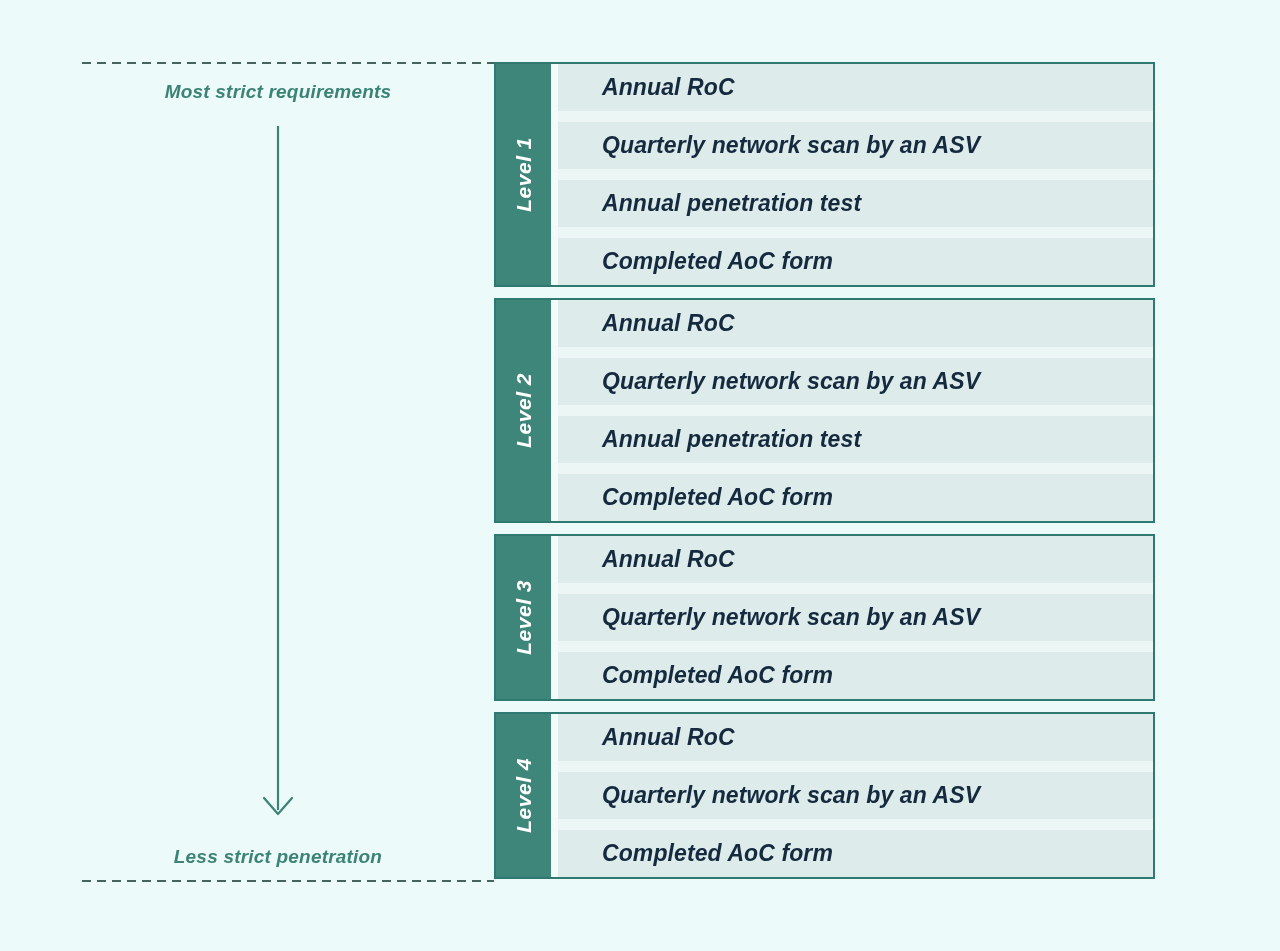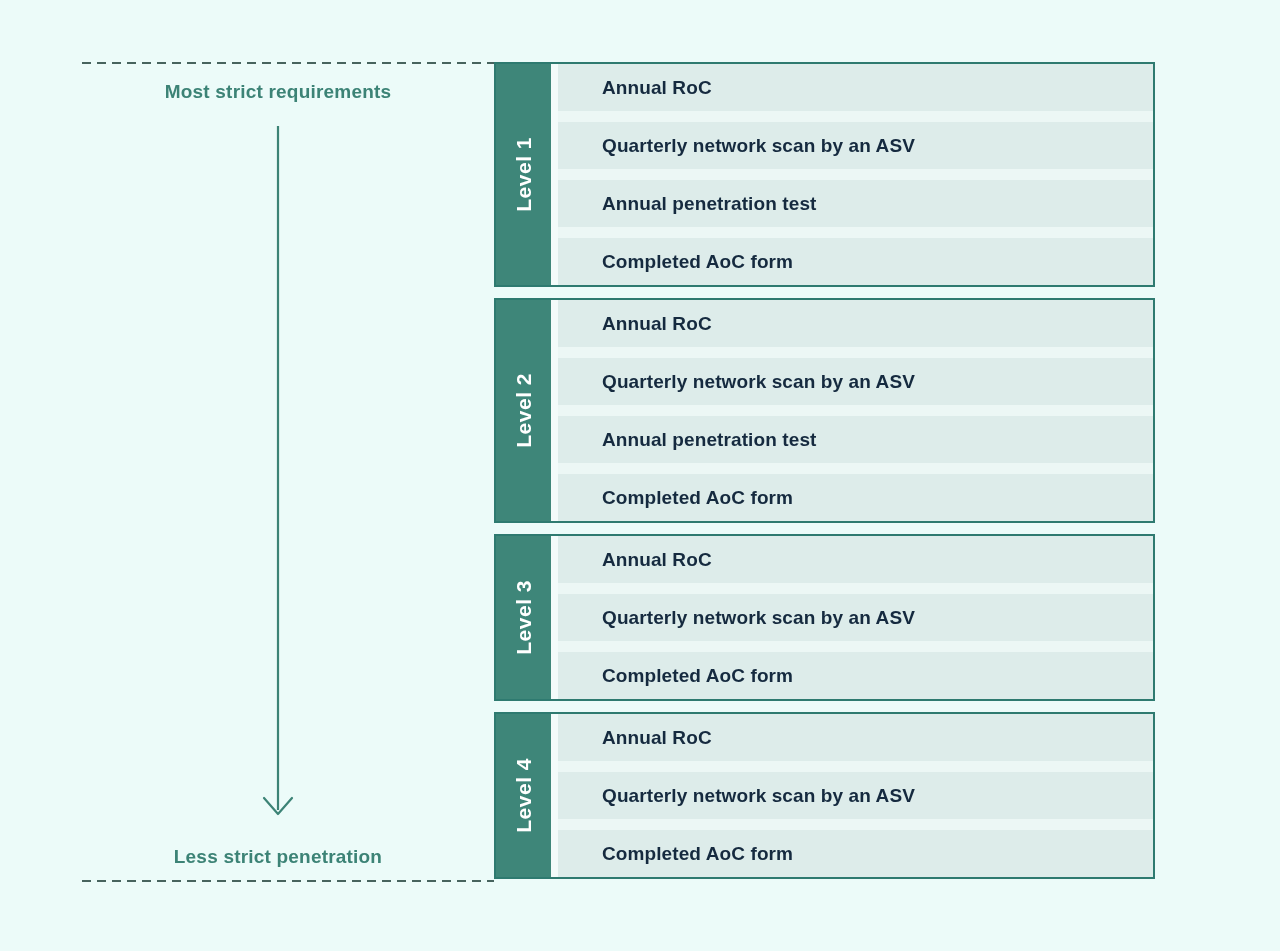--- a/index.html
+++ b/index.html
@@ -17,20 +17,21 @@
   html,body{width:1280px;height:951px;}
   body{
     font-family:"Liberation Sans", sans-serif;
     background:var(--bg);
     overflow:hidden;
   }
   .canvas{
     position:relative;
     width:1280px;height:951px;
     background:var(--bg);
+    font-style:italic;
   }
   
   .dashed-line{
     position:absolute;
     left:82px;width:412px;height:2px;
     background:repeating-linear-gradient(90deg, var(--dash) 0 9px, transparent 9px 15px);
   }
   .dashed-line.top{top:62px;}
   .dashed-line.bottom{top:880px;}
   .axis-label{
@@ -91,21 +92,21 @@
     flex-direction:column;
     gap:11px;
     background:var(--gap);
   }
   .req-row{
     flex:1;
     background:var(--row);
     display:flex;
     align-items:center;
     padding-left:44px;
-    font-size:19px;
+    font-size:23px;
     font-weight:600;
     letter-spacing:.1px;
     color:var(--text);
   }
 </style>
 </head>
 <body>
 
 <div class="canvas">
 

